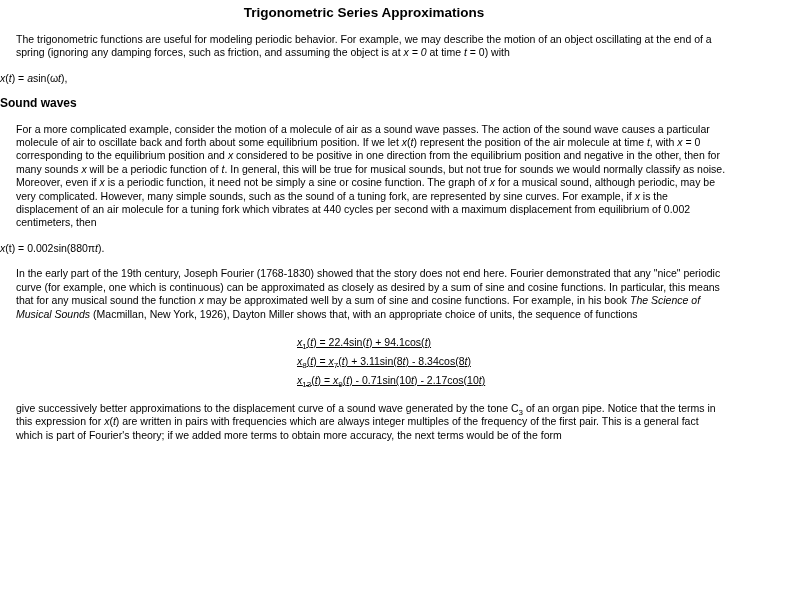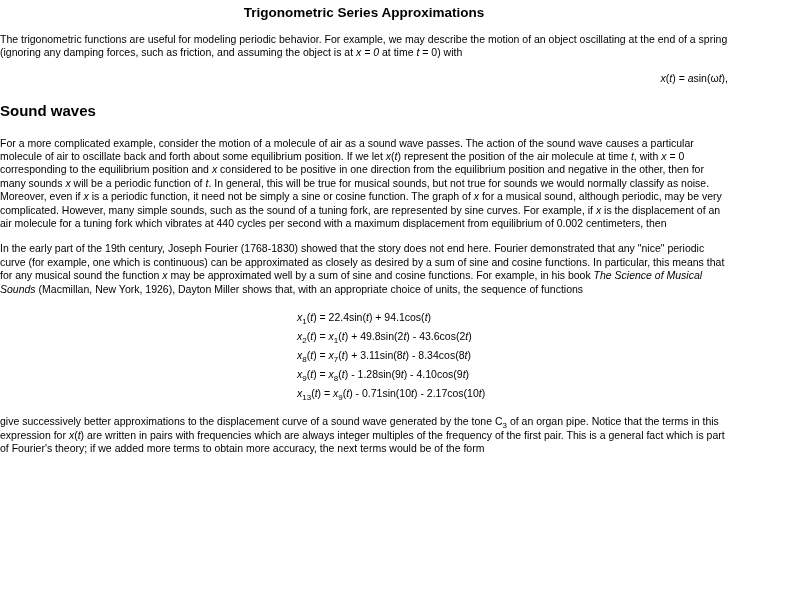--- a/index.html
+++ b/index.html
@@ -21,33 +21,35 @@
   }
   h1.doc-title {
     font-size: 13.5px;
     line-height: 16px;
     font-weight: bold;
     text-align: center;
     margin: 5px 0 12px 0;
   }
   p.para {
     margin: 12px 0;
+    padding-left: 16px;
   }
   h2.subheading {
-    font-size: 15px;
+    font-size: 12px;
     line-height: 13.4px;
     font-weight: bold;
-    margin: 19px 0;
+    margin: 12px 0;
   }
   .eq-center {
-    text-align: right;
+    text-align: left;
     margin: 10px 0;
   }
   .eq-block {
     margin: 10px 0 8px 297px;
+    text-decoration: underline;
   }
   .eq-block .eq-line {
     line-height: 19px;
     white-space: nowrap;
   }
   i { font-style: italic; }
   sub {
     font-size: 8px;
     line-height: 0;
   }
@@ -61,26 +63,25 @@
 
   <p class="para">The trigonometric functions are useful for modeling periodic behavior. For example, we may describe the motion of an object oscillating at the end of a spring (ignoring any damping forces, such as friction, and assuming the object is at <i>x = 0</i> at time <i>t</i> = 0) with</p>
 
   <div class="eq-center"><i>x</i>(<i>t</i>) = <i>a</i>sin(ω<i>t</i>),</div>
 
 
   <h2 class="subheading">Sound waves</h2>
 
   <p class="para">For a more complicated example, consider the motion of a molecule of air as a sound wave passes. The action of the sound wave causes a particular molecule of air to oscillate back and forth about some equilibrium position. If we let <i>x</i>(<i>t</i>) represent the position of the air molecule at time <i>t</i>, with <i>x</i> = 0 corresponding to the equilibrium position and <i>x</i> considered to be positive in one direction from the equilibrium position and negative in the other, then for many sounds <i>x</i> will be a periodic function of <i>t</i>. In general, this will be true for musical sounds, but not true for sounds we would normally classify as noise. Moreover, even if <i>x</i> is a periodic function, it need not be simply a sine or cosine function. The graph of <i>x</i> for a musical sound, although periodic, may be very complicated. However, many simple sounds, such as the sound of a tuning fork, are represented by sine curves. For example, if <i>x</i> is the displacement of an air molecule for a tuning fork which vibrates at 440 cycles per second with a maximum displacement from equilibrium of 0.002 centimeters, then</p>
 
+  <div class="eq-center"><i>x</i>(t) = 0.002sin(880π<i>t</i>).</div>
 
   <p class="para">In the early part of the 19th century, Joseph Fourier (1768-1830) showed that the story does not end here. Fourier demonstrated that any "nice" periodic curve (for example, one which is continuous) can be approximated as closely as desired by a sum of sine and cosine functions. In particular, this means that for any musical sound the function <i>x</i> may be approximated well by a sum of sine and cosine functions. For example, in his book <i>The Science of Musical Sounds</i> (Macmillan, New York, 1926), Dayton Miller shows that, with an appropriate choice of units, the sequence of functions</p>
 
   <div class="eq-block">
       <div class="eq-line"><i>x</i><sub>1</sub>(<i>t</i>) = 22.4sin(<i>t</i>) + 94.1cos(<i>t</i>)</div>
-      <div class="eq-line"><i>x</i><sub>2</sub>(<i>t</i>) = <i>x</i><sub>1</sub>(<i>t</i>) + 49.8sin(2<i>t</i>) - 43.6cos(2<i>t</i>)</div>
       <div class="eq-line"><i>x</i><sub>8</sub>(<i>t</i>) = <i>x</i><sub>7</sub>(<i>t</i>) + 3.11sin(8<i>t</i>) - 8.34cos(8<i>t</i>)</div>
-      <div class="eq-line"><i>x</i><sub>9</sub>(<i>t</i>) = <i>x</i><sub>8</sub>(<i>t</i>) - 1.28sin(9<i>t</i>) - 4.10cos(9<i>t</i>)</div>
       <div class="eq-line"><i>x</i><sub>13</sub>(<i>t</i>) = <i>x</i><sub>9</sub>(<i>t</i>) - 0.71sin(10<i>t</i>) - 2.17cos(10<i>t</i>)</div>
     </div>
 
   <p class="para">give successively better approximations to the displacement curve of a sound wave generated by the tone C<sub>3</sub> of an organ pipe. Notice that the terms in this expression for <i>x</i>(<i>t</i>) are written in pairs with frequencies which are always integer multiples of the frequency of the first pair. This is a general fact which is part of Fourier's theory; if we added more terms to obtain more accuracy, the next terms would be of the form</p>
 
 </div>
 
 </body></html>

